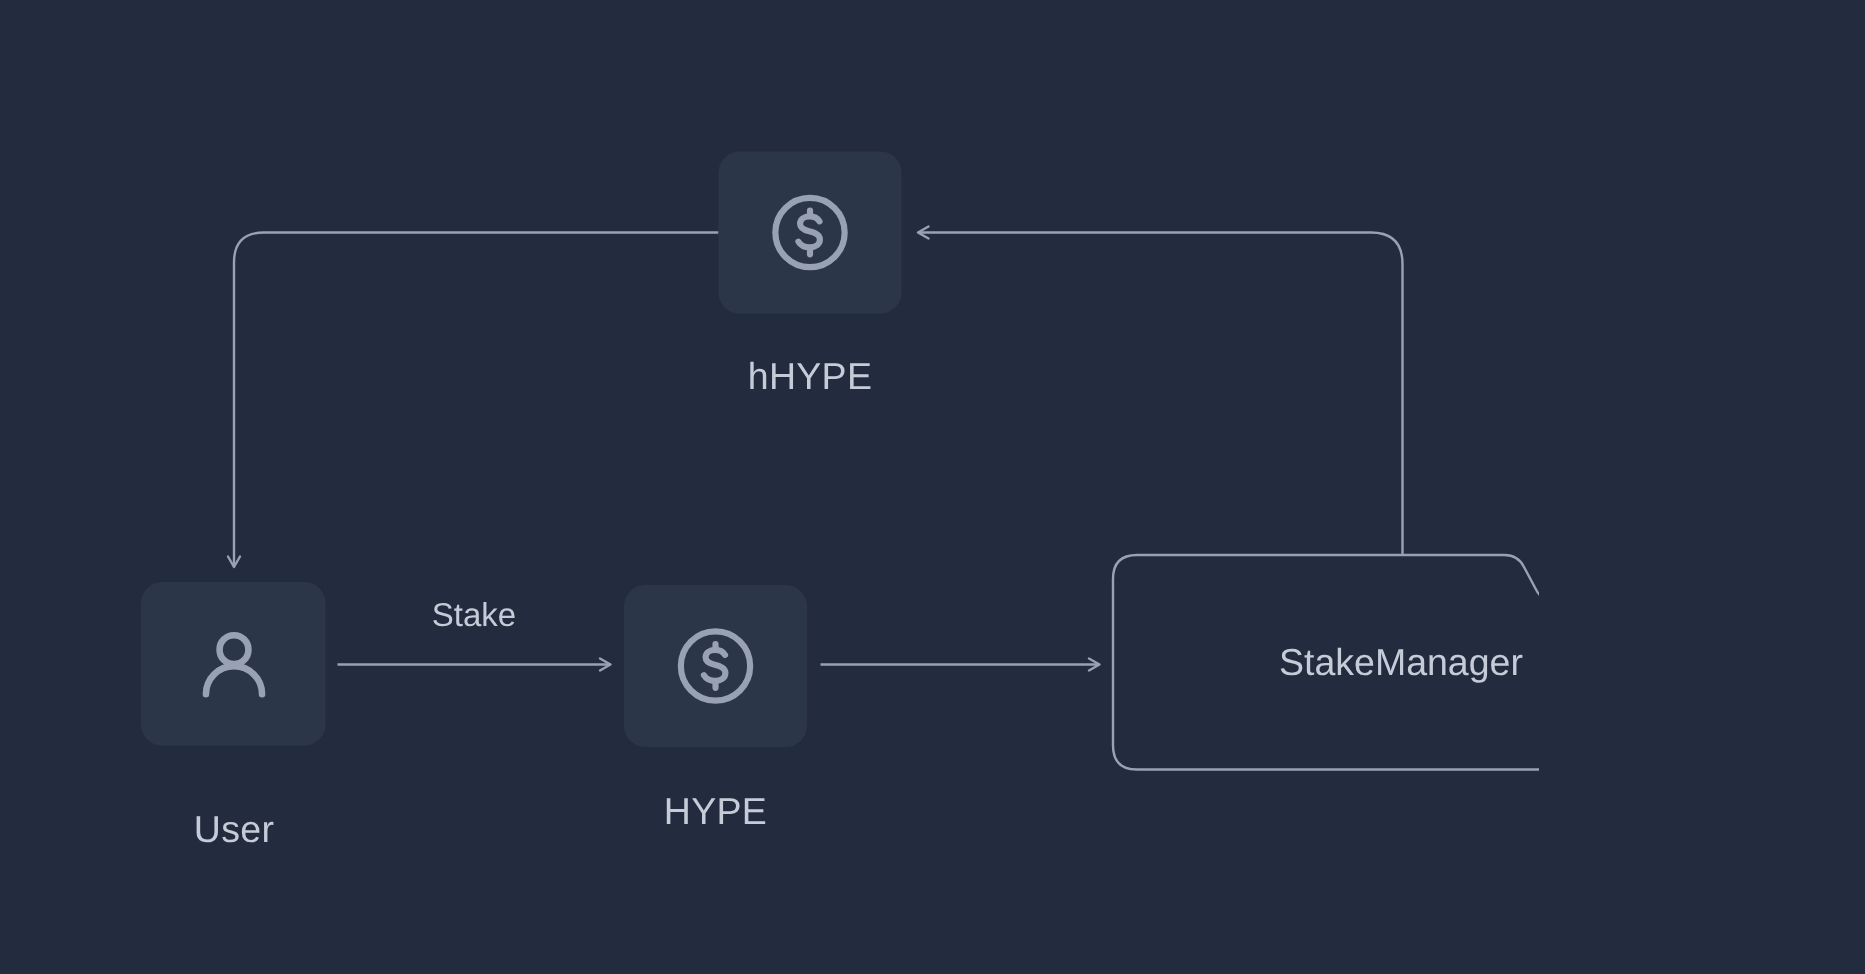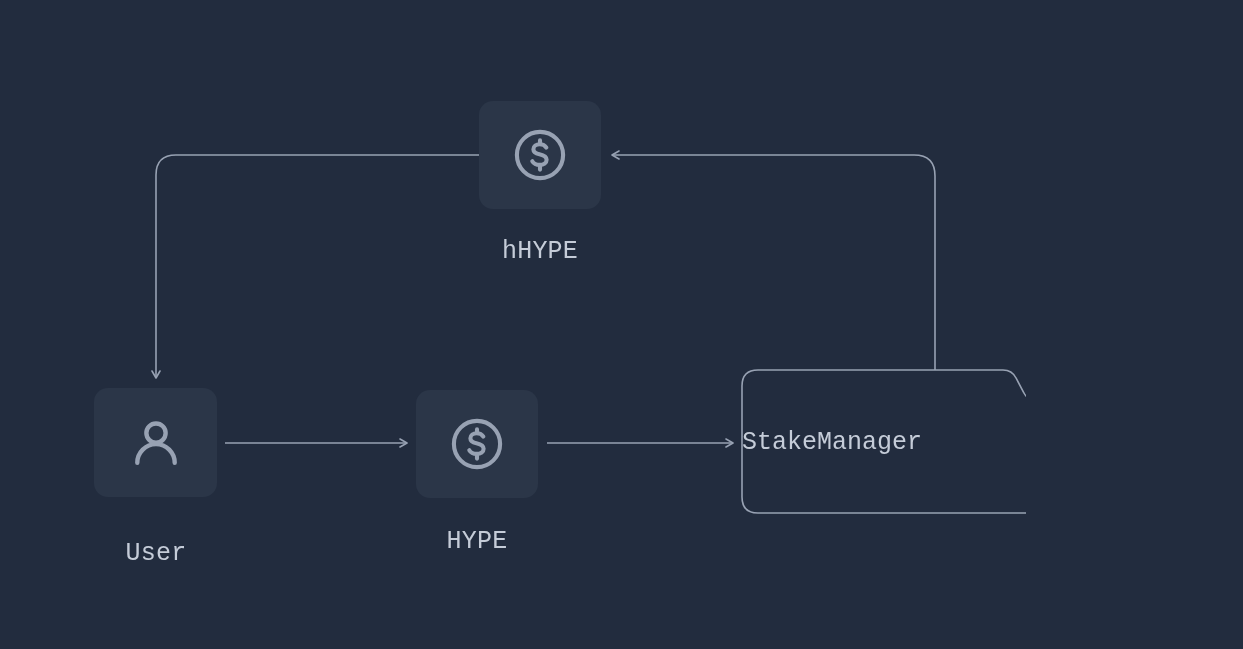--- a/index.html
+++ b/index.html
@@ -6,21 +6,21 @@
     margin: 0;
     padding: 0;
     background: #222c3e;
   }
   #canvas {
     position: relative;
     width: 1026px;
     height: 649px;
     background: #222c3e;
     overflow: hidden;
-    font-family: Liberation Mono, monospace;
+    font-family: Liberation Sans, sans-serif;
   }
   svg.edges {
     position: absolute;
     inset: 0;
     width: 1243px;
     height: 649px;
     pointer-events: none;
   }
   .node {
     position: absolute;
@@ -113,16 +113,17 @@
 
   <div class="node icon-box" style="left:416px; top:390px; width:122px; height:108px;">
     <svg width="66" height="66" viewBox="0 0 24 24" fill="none">
       <circle cx="12" cy="12" r="8.4" stroke="#98a2b3" stroke-width="1.5"></circle>
       <path d="M14.3 9.3c-.5-.8-1.4-1.2-2.4-1.2-1.3 0-2.3.7-2.3 1.8 0 1 .8 1.5 2.2 1.8 1.6.35 2.6.85 2.6 2 0 1.2-1.1 1.9-2.5 1.9-1.2 0-2.2-.5-2.7-1.35" stroke="#98a2b3" stroke-width="1.5" stroke-linecap="round"></path>
       <path d="M12 6.7v1.3M12 15.9v1.4" stroke="#98a2b3" stroke-width="1.5" stroke-linecap="round"></path>
     </svg>
   </div>
   <div class="node-label" style="left:376px; top:529px; width:202px;text-align:center;">HYPE</div>
 
-  <div class="sm-text" style="left:742px; top:430px; width:384px; ">StakeManager</div>
+  <div class="sm-text" style="left:742px; top:430px; width:384px; text-align:center;">StakeManager</div>
 
+  <div class="edge-label" style="left:225px; top:399px; width:182px; text-align:center;">Stake</div>
 
 </div>
 
 </body></html>

